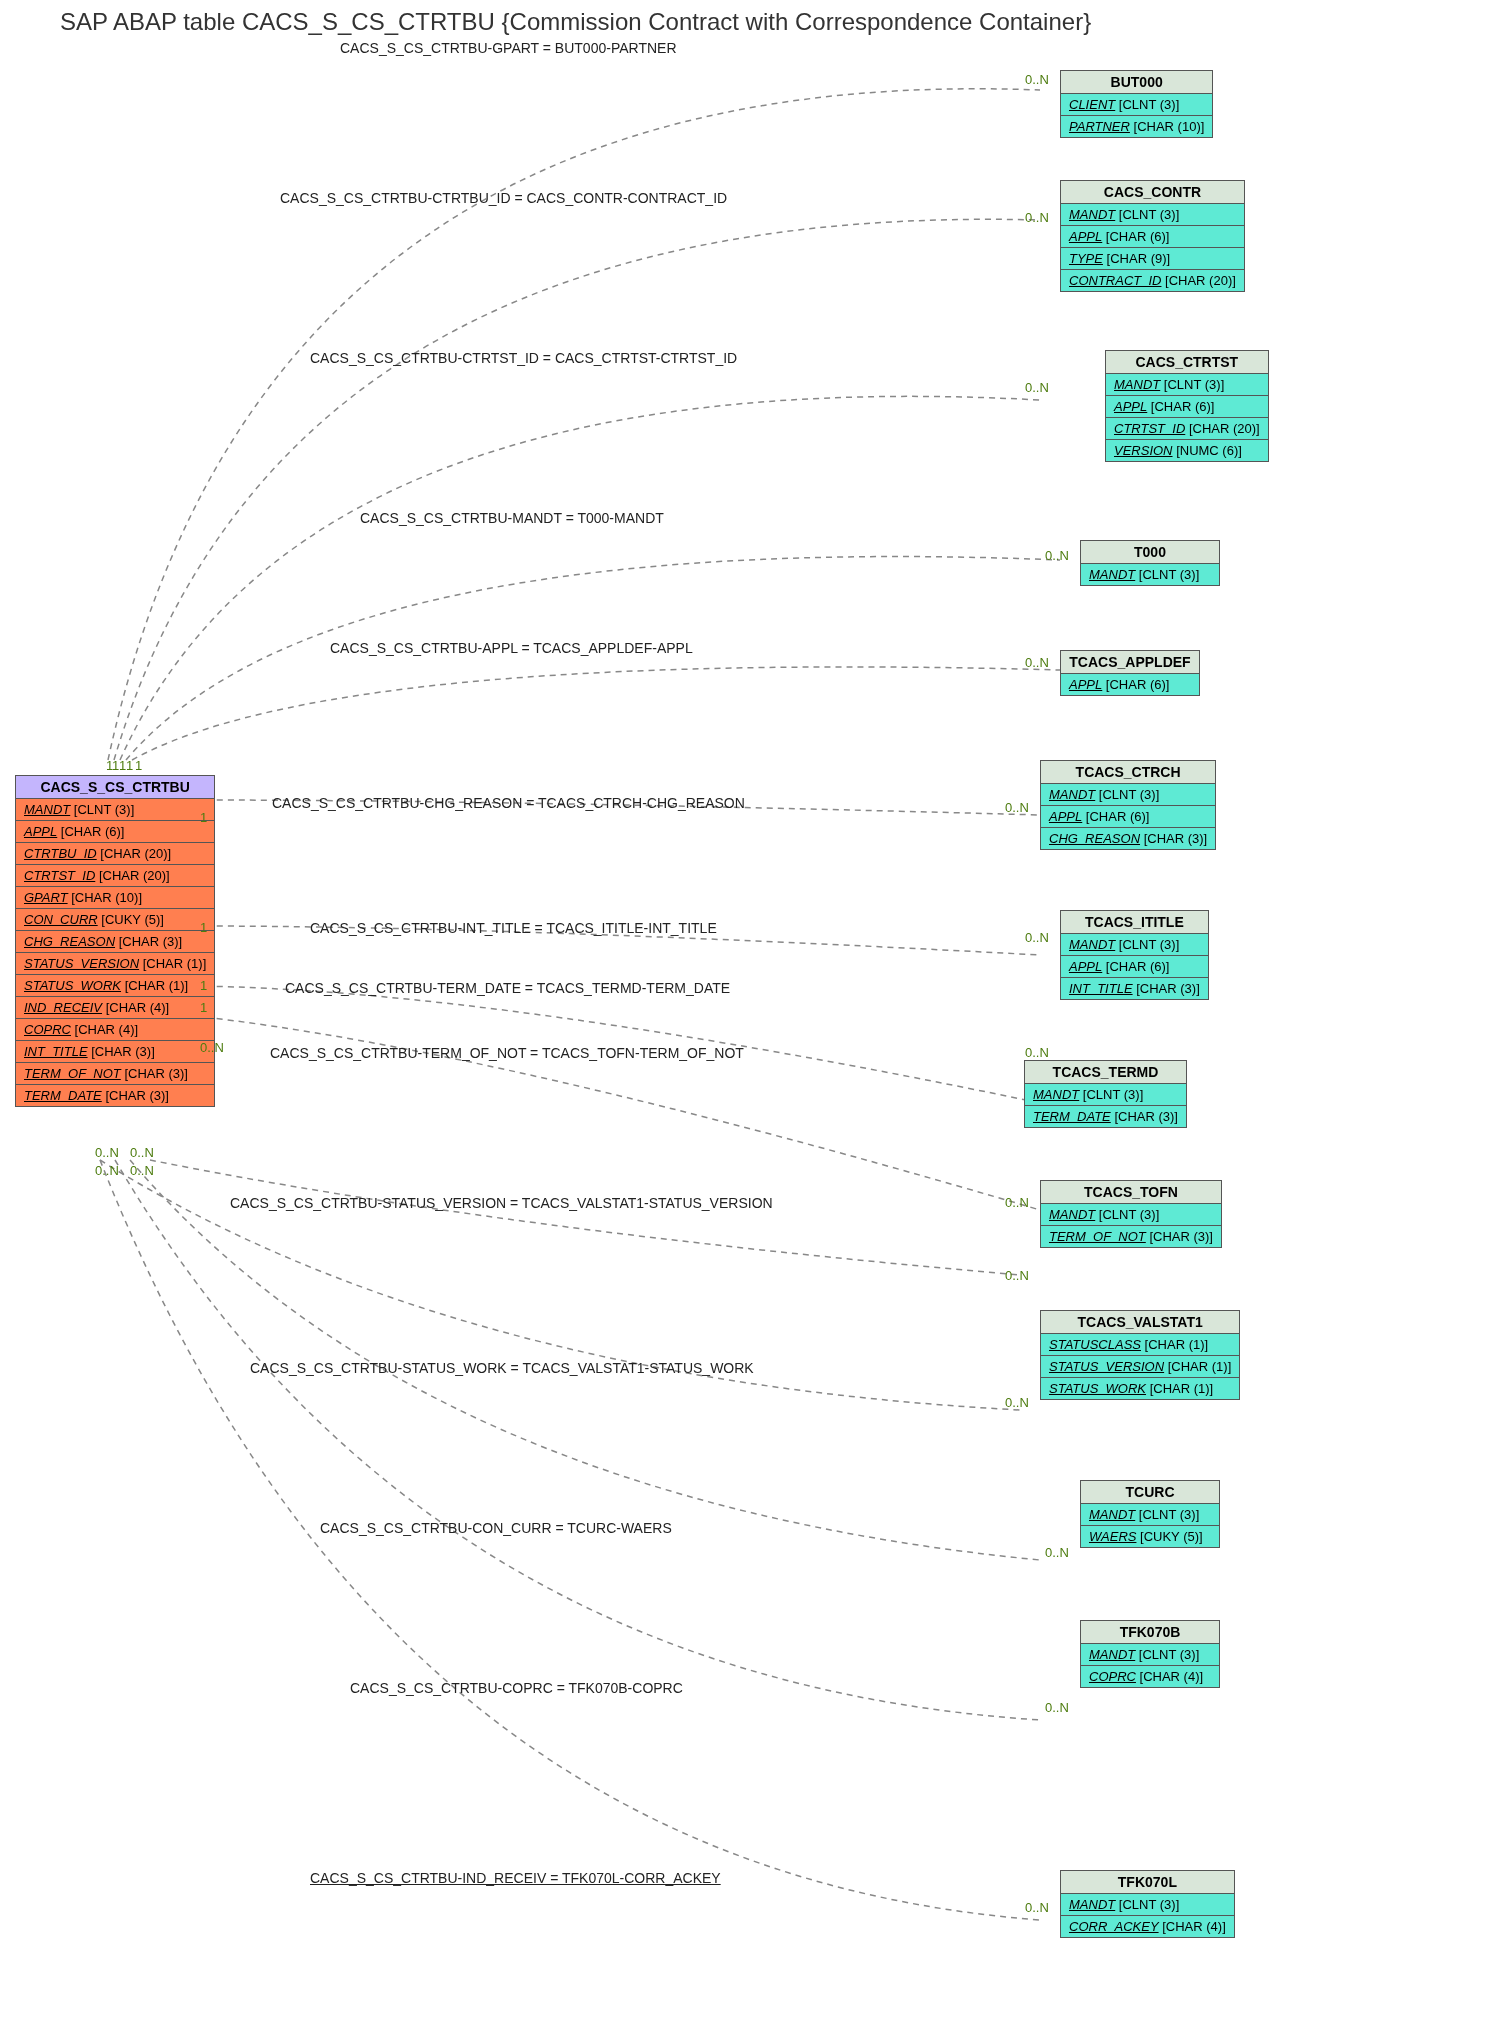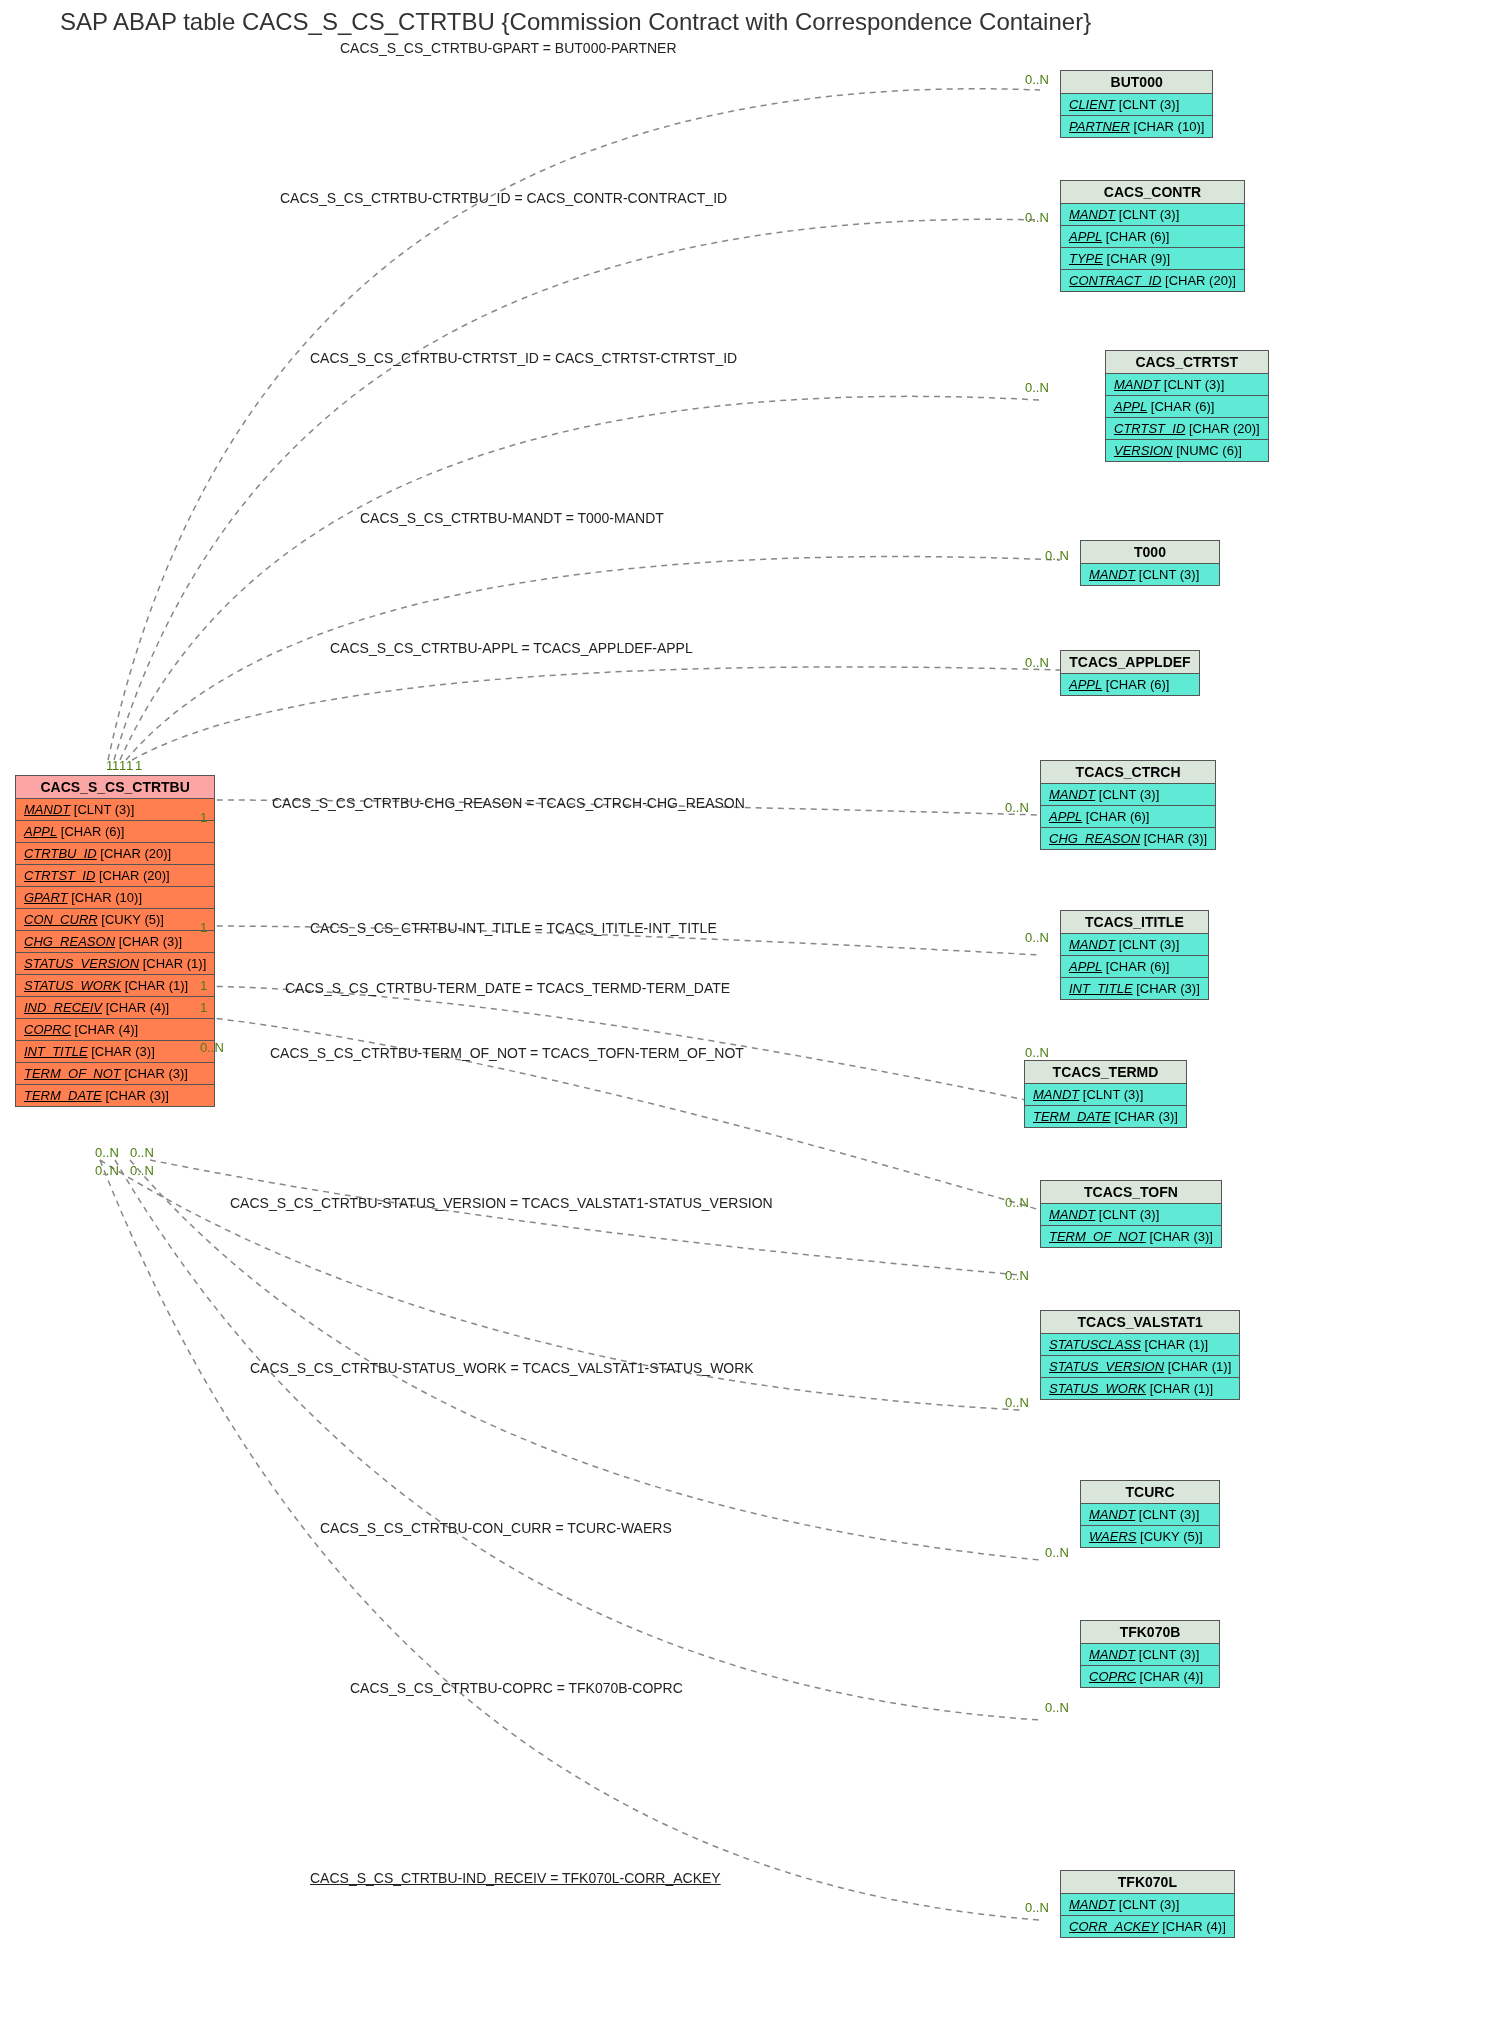--- a/index.html
+++ b/index.html
@@ -37,21 +37,21 @@
   .entity-table td {
     border: 1.5px solid #555;
     padding: 3px 8px;
     text-align: left;
     font-size: 13px;
   }
   .main-table {
     background: #ff7f50;
   }
   .main-table th {
-    background: #fca5a5;
+    background: #c4b5fd;
   }
   .fld-name { font-style: italic; text-decoration: underline; }
   .fld-type { }
   .rel-label {
     position: absolute;
     font-size: 14px;
     color: #222;
     white-space: nowrap;
   }
   .card-label {

